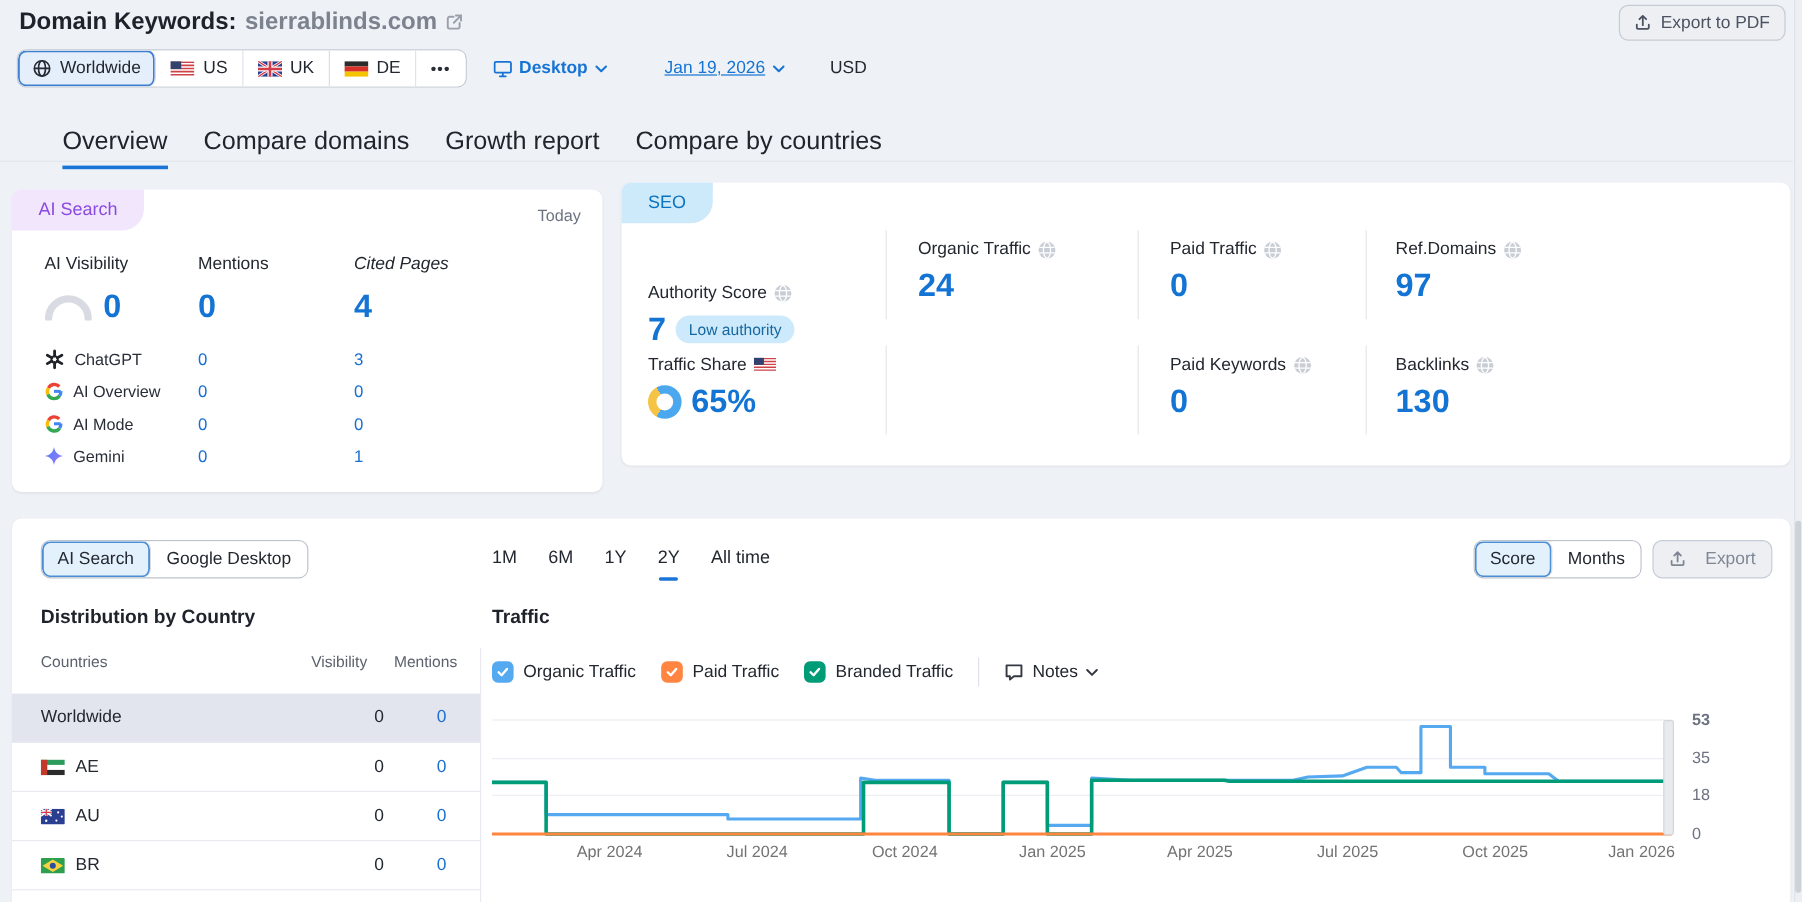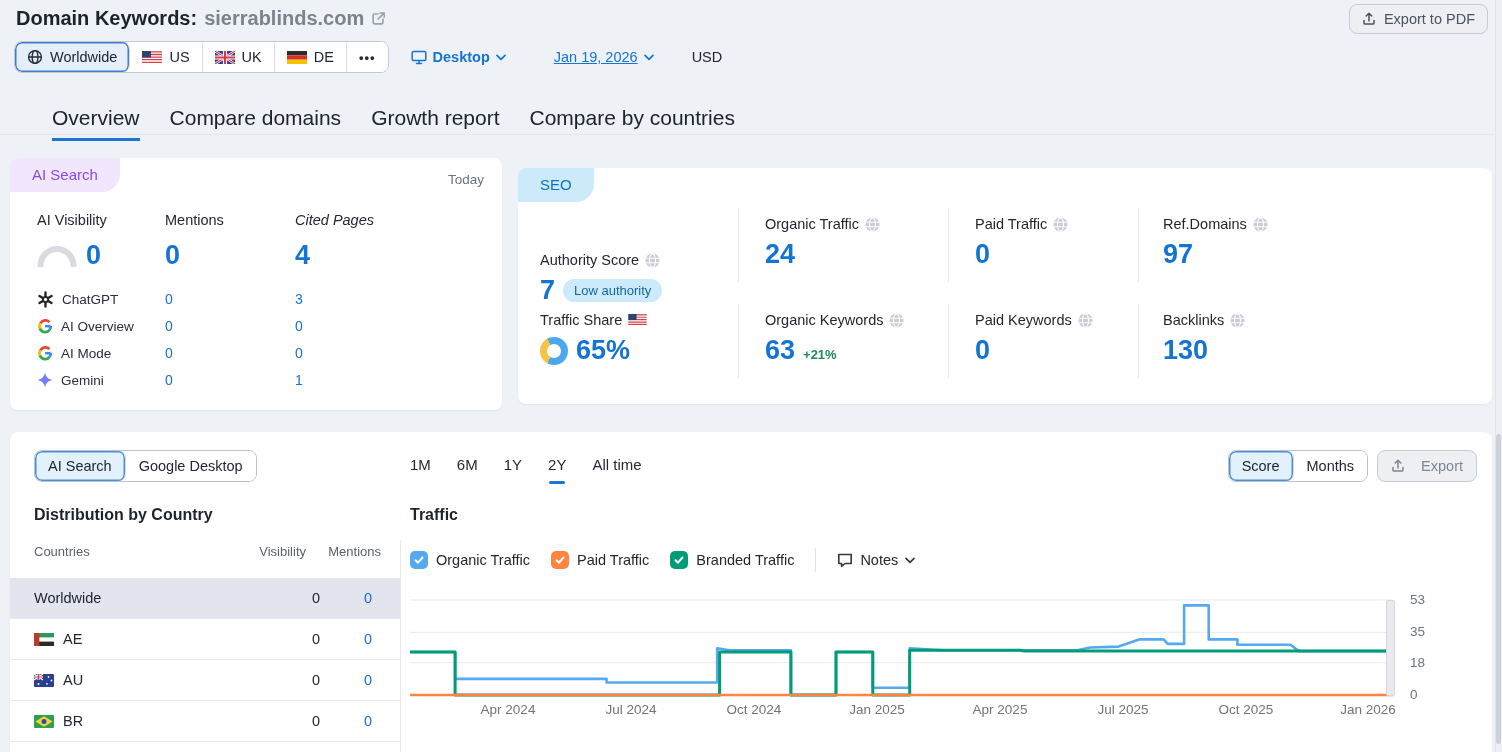--- a/index.html
+++ b/index.html
@@ -27,21 +27,21 @@
 
   
   .nav-tabs { position:absolute; left:16px; top:106px; display:flex; gap:30px; font-size:21px; color:#20242c;margin-left:36px; }
   .nav-tab { padding-bottom:10px; position:relative; cursor:pointer; }
   .nav-tab.active::after { content:""; position:absolute; left:0; right:0; bottom:-1px; height:3px; background:#1b74d8; }
   .tabs-line { position:absolute; left:0; right:8px; top:134px; height:1px; background:#e3e6eb; }
 
   
   .card { position:absolute; background:#fff; border-radius:8px; box-shadow:0 1px 2px rgba(40,45,60,.06); }
   .card-ai  { left:10px;  top:158px; width:492px; height:252px; }
-  .card-seo { left:518px; top:168px; width:974px; height:236px;text-decoration:underline; }
+  .card-seo { left:518px; top:152px; width:974px; height:236px;text-decoration:underline; }
   .card-bottom { left:10px; top:432px; width:1482px; height:340px; }
 
   .corner-badge { position:absolute; left:0; top:0; padding:8px 22px 9px 22px; font-size:15px; border-radius:8px 0 18px 0; }
   .badge-ai  { background:#f2e6fd; color:#8a4be0; }
   .badge-seo { background:#cdeafb; color:#0b72c0; }
   .today { position:absolute; right:18px; top:14px; font-size:13.5px; color:#6c7280; }
 
   .m-label { font-size:14.5px; color:#23272f; display:flex; align-items:center; gap:6px; }
   .m-value { font-size:27px; font-weight:bold; color:#1474d4; display:flex; align-items:center; gap:8px; }
 
@@ -386,38 +386,20 @@
             <svg width="19" height="12" viewBox="0 0 20 13">
               <rect width="20" height="13" rx="1" fill="#fff"></rect>
               <path stroke="#cf4348" stroke-width="1.3" d="M0 .9h20M0 3.5h20M0 6.1h20M0 8.7h20M0 11.3h20"></path>
               <rect width="9" height="6.5" fill="#32426e"></rect>
             </svg>
           </span>
         </div>
       <div class="m-value">
           <span class="donut"></span>
         <span>65%</span>
-        </div>
-    </div>
-    <div class="seo-cell" style="left:247px; top:144px;">
-      <div class="m-label">
-          <span>Organic Keywords</span>
-        <span>
-            <svg width="15" height="15" viewBox="0 0 15 15">
-              <circle cx="7.5" cy="7.5" r="7" fill="#c9cdd6"></circle>
-              <g stroke="#fff" stroke-width="1.1" fill="none">
-                <ellipse cx="7.5" cy="7.5" rx="3" ry="6.6"></ellipse>
-                <path d="M1 5.2h13M1 9.8h13"></path>
-              </g>
-            </svg>
-          </span>
-        </div>
-      <div class="m-value">
-          <span>63</span>
-        <span class="delta">+21%</span>
         </div>
     </div>
     <div class="seo-cell" style="left:457px; top:144px;">
       <div class="m-label">
           <span>Paid Keywords</span>
         <span>
             <svg width="15" height="15" viewBox="0 0 15 15">
               <circle cx="7.5" cy="7.5" r="7" fill="#c9cdd6"></circle>
               <g stroke="#fff" stroke-width="1.1" fill="none">
                 <ellipse cx="7.5" cy="7.5" rx="3" ry="6.6"></ellipse>
@@ -589,21 +571,21 @@
         <span style="left: 53px;">Apr 2024</span>
         <span style="left: 176px;">Jul 2024</span>
         <span style="left: 299px;">Oct 2024</span>
         <span style="left: 422px;">Jan 2025</span>
         <span style="left: 545px;">Apr 2025</span>
         <span style="left: 668px;">Jul 2025</span>
         <span style="left: 791px;">Oct 2025</span>
         <span style="left: 913px;">Jan 2026</span>
       </div>
     <div class="y-axis">
-        <span style="top: -3px;">53</span>
+        <span style="top: -3px; font-weight: bold;">53</span>
         <span style="top: 29px;">35</span>
         <span style="top: 60px;">18</span>
         <span style="top: 92px;">0</span>
       </div>
     <div class="chart-handle"></div>
   </div>
 
   <div class="scrollbar">
     <div class="scroll-thumb"></div>
   </div>

